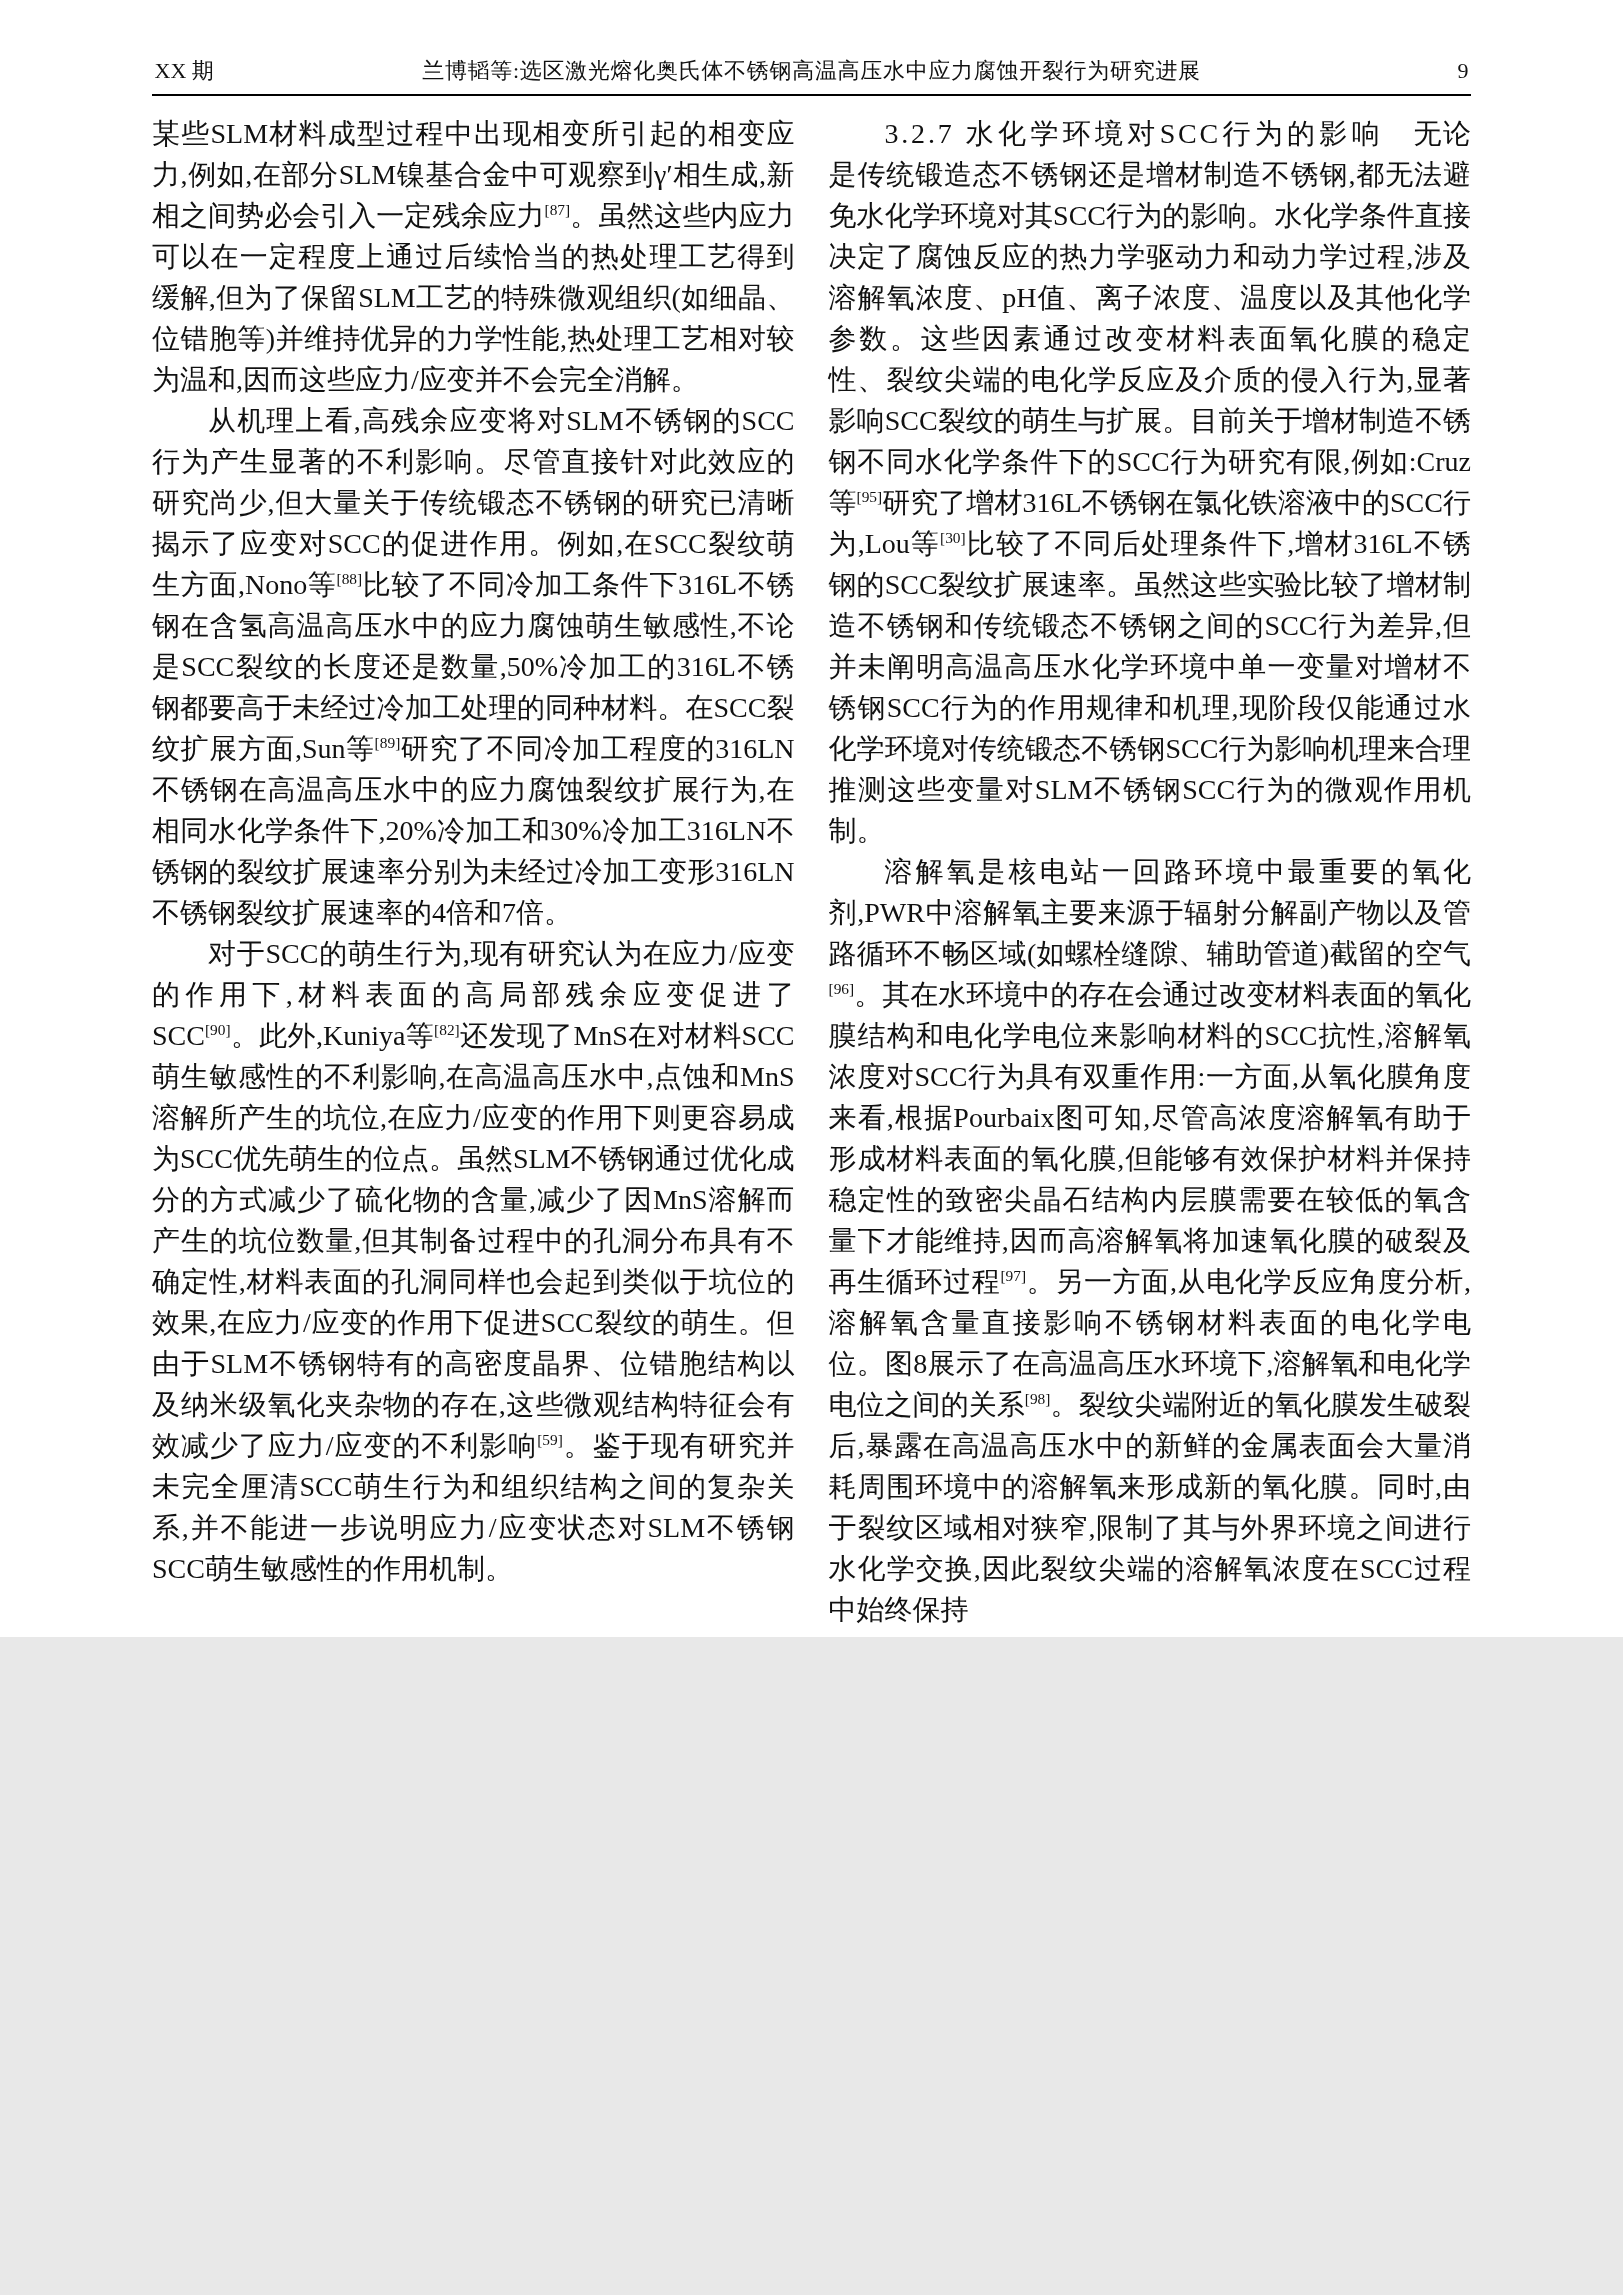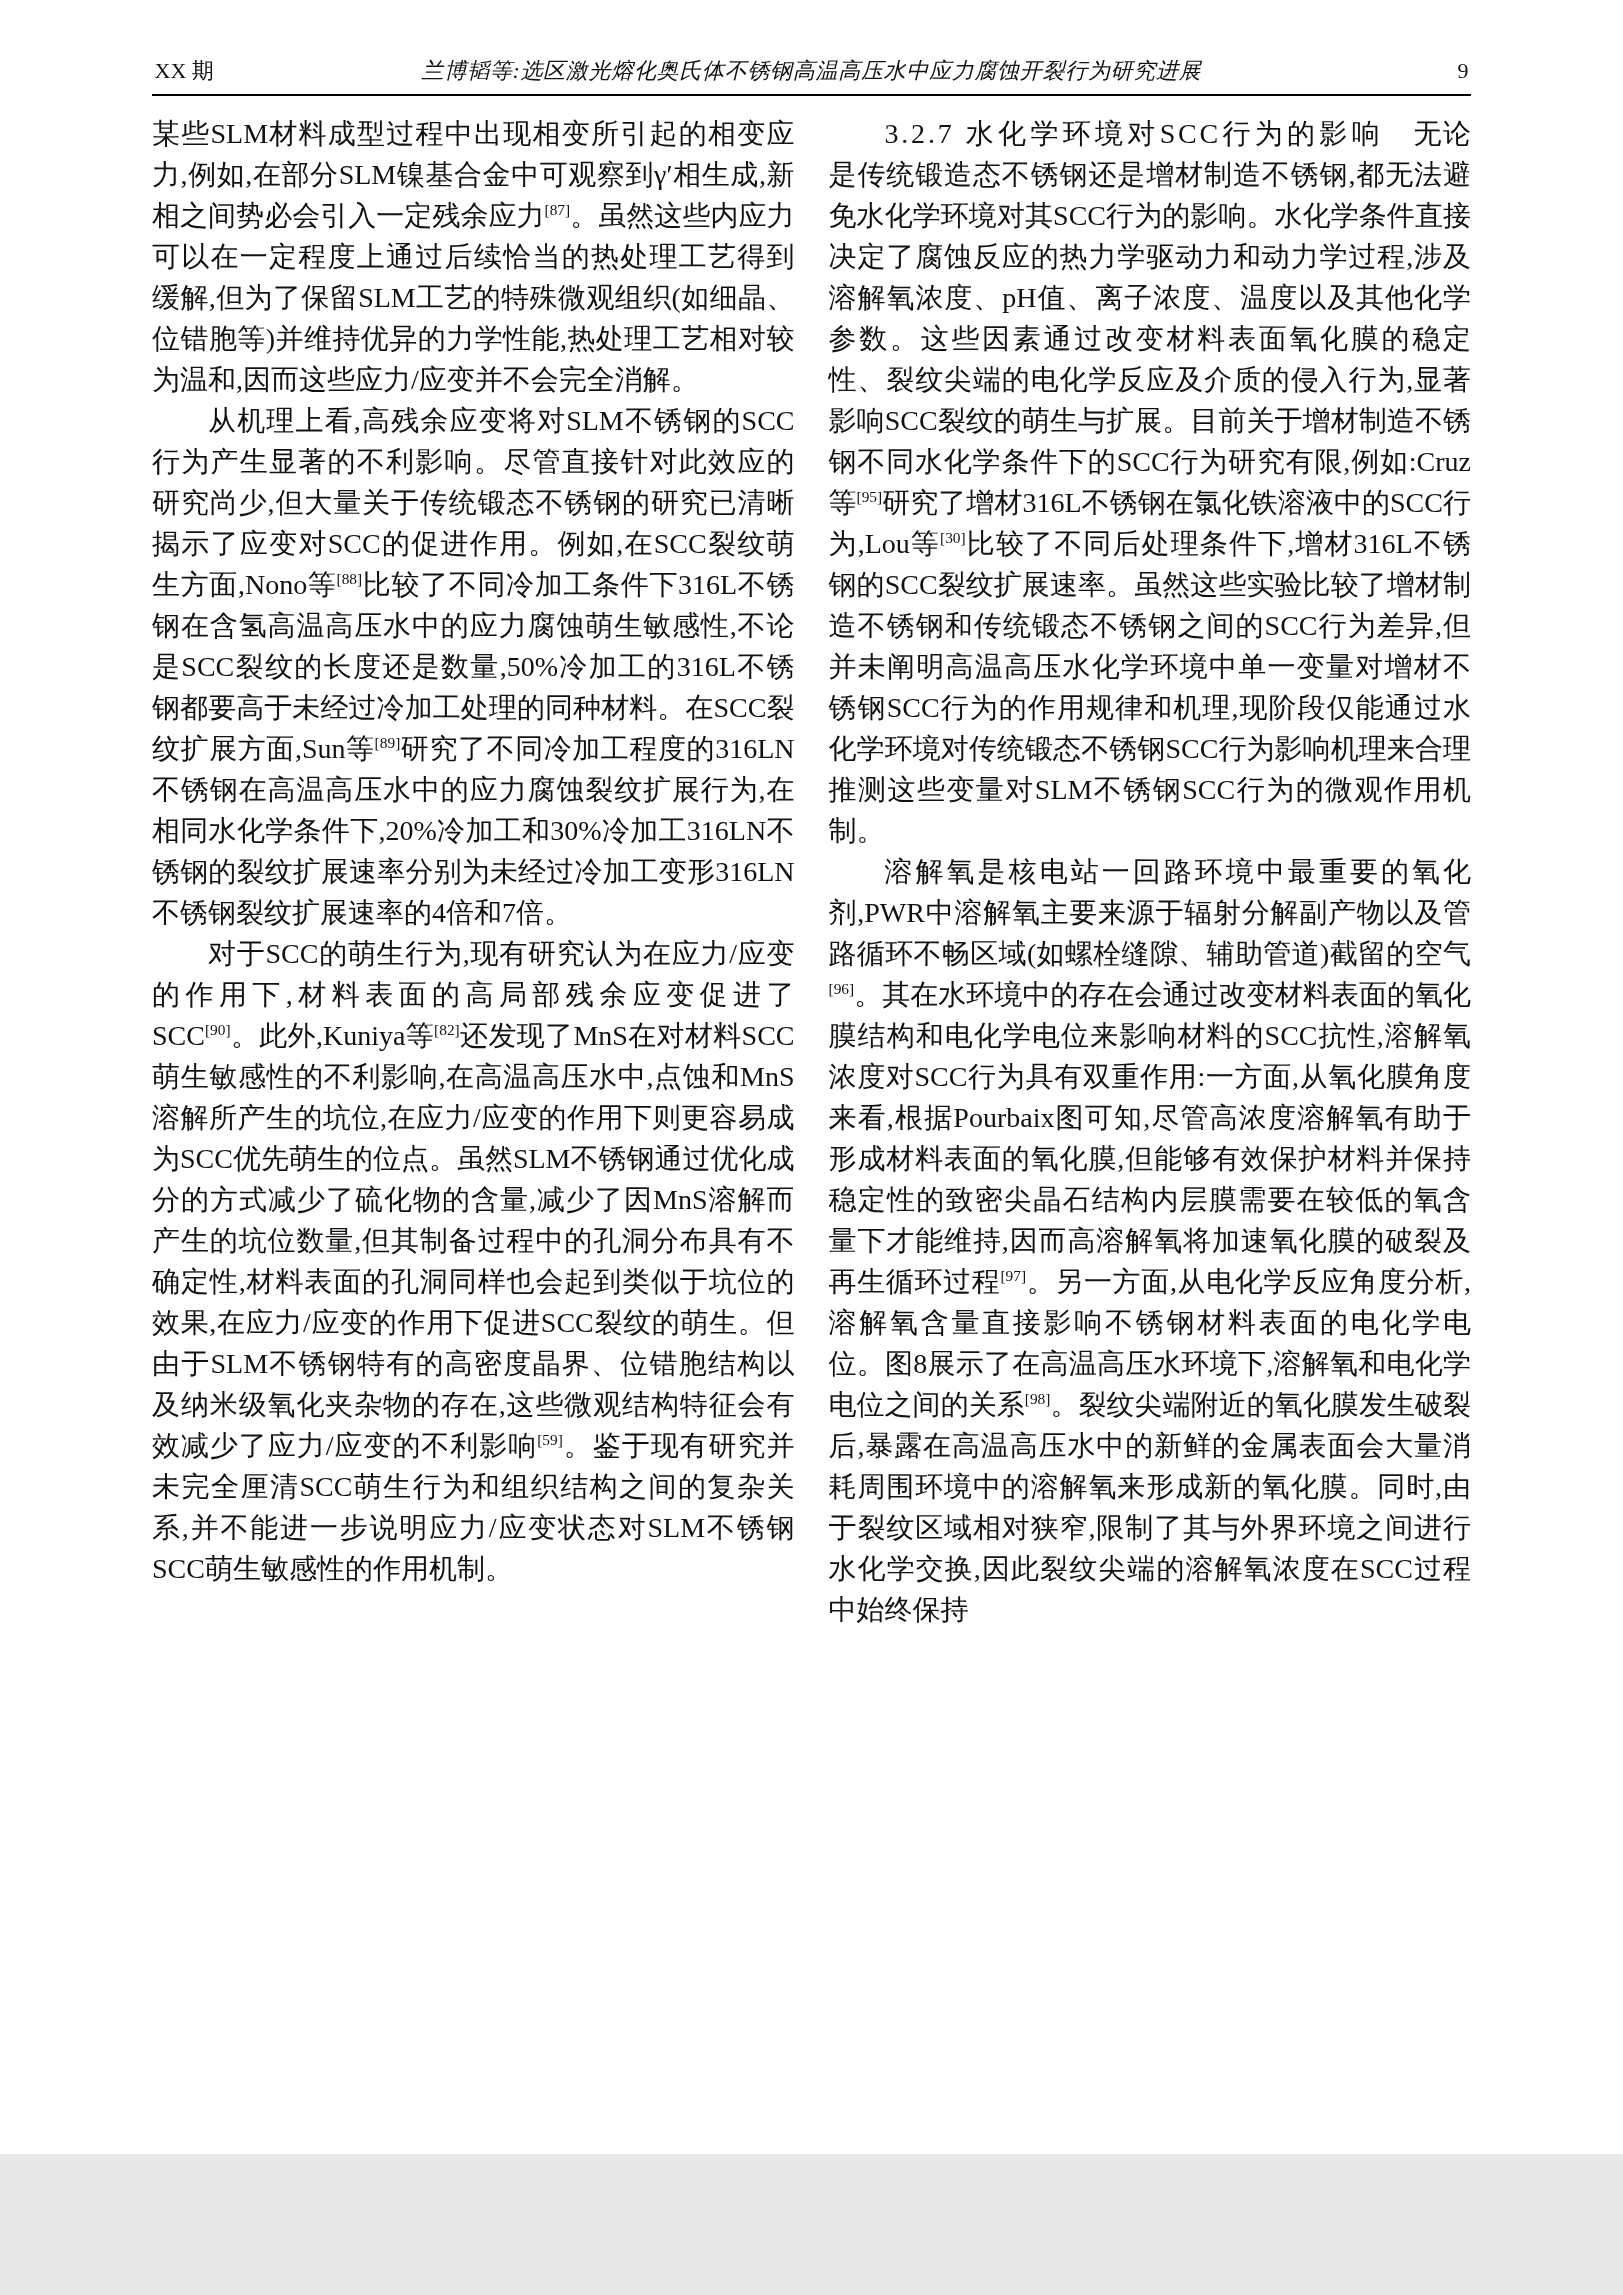--- a/index.html
+++ b/index.html
@@ -3,40 +3,40 @@
 <meta charset="utf-8">
 <style>
   html, body {
     margin: 0;
     padding: 0;
     background: #e8e8e8;
   }
   .page {
     position: relative;
     width: 1623px;
-    height: 2154px;
+    height: 1637px;
     margin: 0 auto;
     background: #ffffff;
     box-sizing: border-box;
     padding: 58px 152px 39px 152px;
     overflow: hidden;
     font-family: "Liberation Serif", "DejaVu Serif", serif;
     color: #111111;
   }
   
   .runhead {
     display: grid;
     grid-template-columns: 1fr auto 1fr;
     align-items: baseline;
     font-size: 22px;
     line-height: 1.2;
     padding: 0 2.6px 9.2px 2.6px;
   }
   .runhead .issue   { justify-self: start; }
-  .runhead .rtitle  { justify-self: center; letter-spacing: 0.7px; font-style: italic; }
+  .runhead .rtitle  { justify-self: center; letter-spacing: 0.7px; }
   .runhead .pagenum { justify-self: end; }
   .head-rule {
     border: none;
     border-top: 2px solid #000000;
     margin: 0 0 17px 0;
   }
   
   .columns {
     display: flex;
     gap: 34px;

